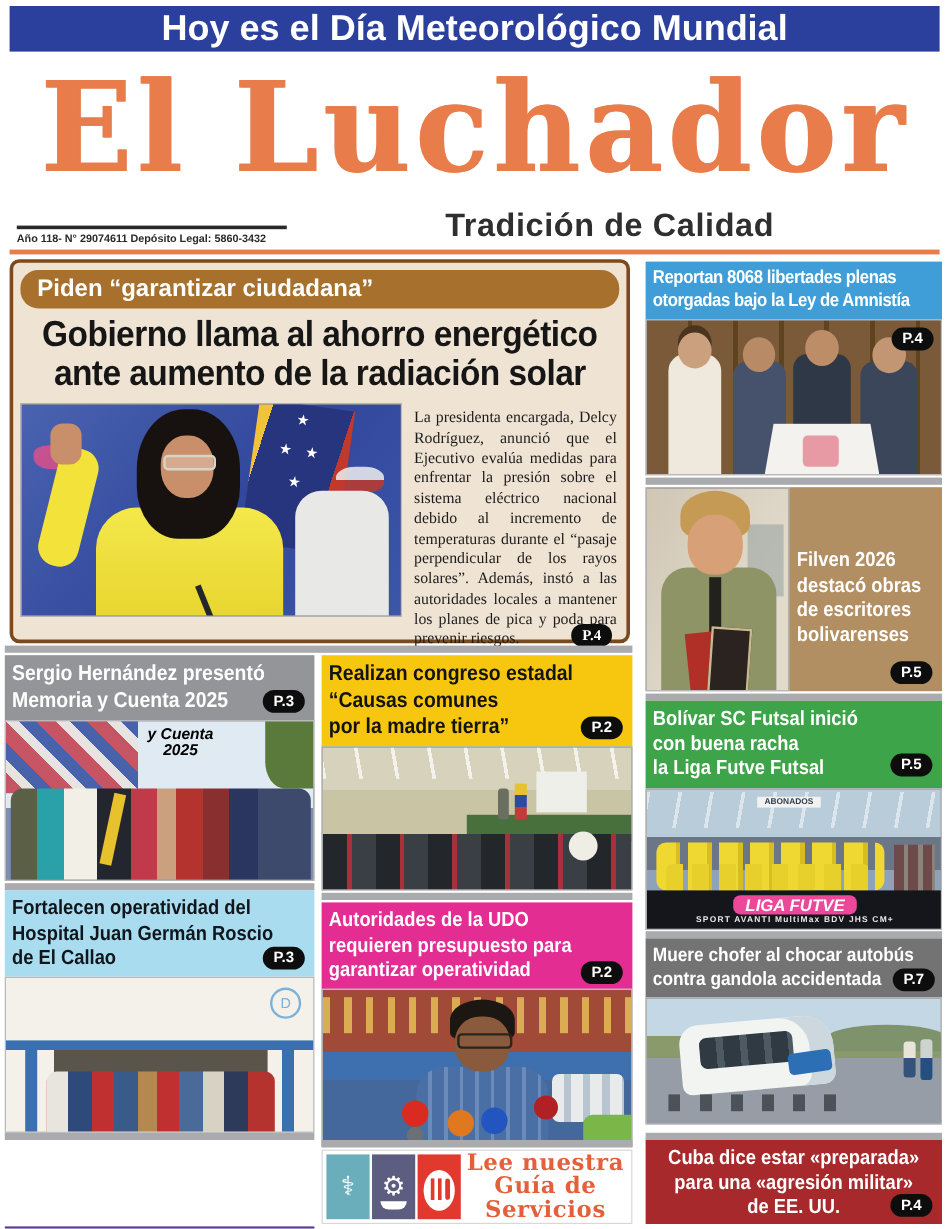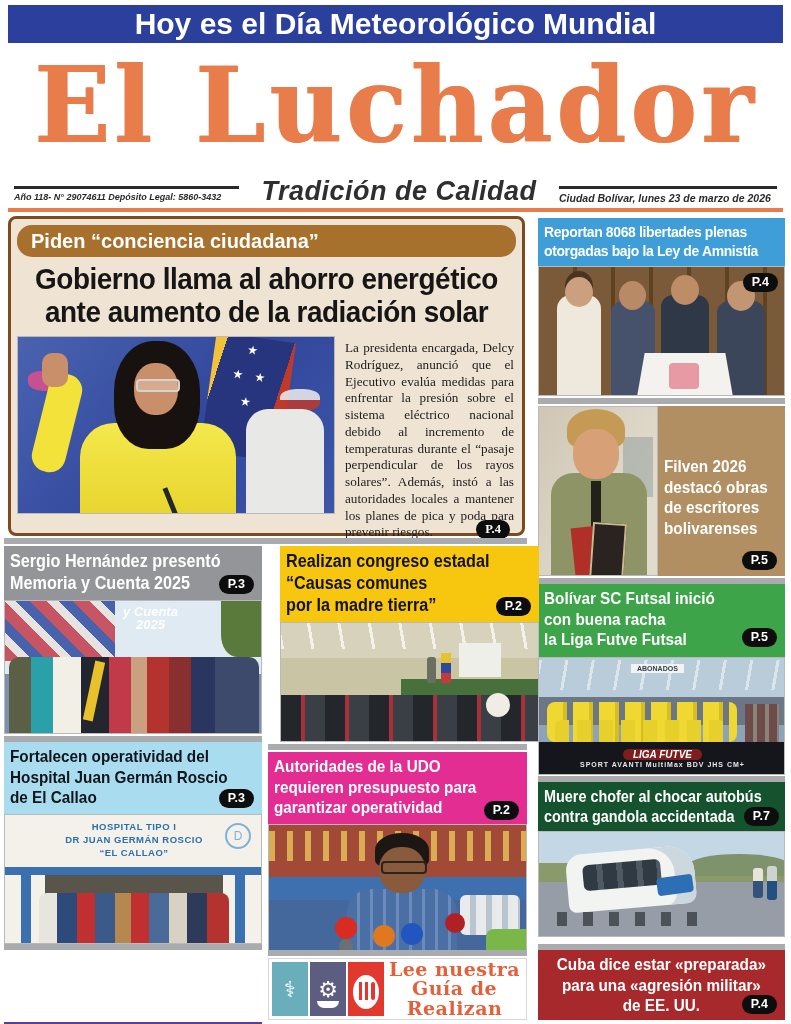--- a/index.html
+++ b/index.html
@@ -7,21 +7,21 @@
         font-family:"Liberation Sans",sans-serif;color:#111;}
   .abs{position:absolute;}
   .pre{white-space:pre-line;}
   
   .banner{left:8px;top:5px;width:775px;height:38px;background:#2b3f9d;color:#fff;
           display:flex;align-items:center;justify-content:center;font-weight:bold;font-size:30px;}
   
   .mast-title{left:0;top:40px;width:791px;height:132px;display:flex;align-items:center;justify-content:center;
         font-family:"DejaVu Serif",serif;font-weight:bold;font-size:100px;color:#e87c4b;
         letter-spacing:4px;transform:scaleY(1.04);text-shadow:1px 0 0 #e87c4b;}
-  .metarow{left:14px;top:176px;width:763px;height:28px;display:flex;align-items:flex-start;font-style:italic;}
+  .metarow{left:14px;top:176px;width:763px;height:28px;display:flex;align-items:flex-end;}
   .meta-side{border-top:3px solid #2a2a2a;padding-top:3px;font-weight:bold;color:#2a2a2a;}
   .meta-left{width:225px;font-size:9px;margin-top:10px;}
   .meta-right{width:218px;font-size:10.5px;margin-top:10px;text-align:left;}
   .tagline{flex:1;text-align:center;font-size:27px;font-weight:bold;color:#2f2f2f;letter-spacing:.5px;}
   .orangerule{left:8px;top:208px;width:775px;height:4px;background:#e87c4b;}
   
   .leadbox{left:8px;top:216px;width:517px;height:320px;background:#efe3d3;border:3px solid #7b4b1e;
            border-radius:8px;box-sizing:border-box;padding:6px;}
   .kicker{height:32px;background:#a7712d;border-radius:15px;color:#fff;font-weight:bold;font-size:20px;
           line-height:32px;padding-left:14px;}
@@ -40,21 +40,21 @@
   .badge{display:inline-block;background:#0d0d0d;color:#fff;font-weight:bold;font-size:12.5px;
          padding:2px 9px;border-radius:11px;line-height:1.2;}
   .badge-br{position:absolute;right:8px;bottom:6px;}
   .ph{position:relative;overflow:hidden;border:1px solid #b9b9b9;box-sizing:border-box;background:#888;}
   .e{position:absolute;}
   .hr{background:#a9abae;height:6px;}
   
   .bg-skyblue{background:#3f9ed8;color:#fff;}
   .bg-tan{background:#b28e63;color:#fff;}
   .bg-green{background:#3da449;color:#fff;}
-  .bg-red{background:#14532d;color:#fff;}
+  .bg-red{background:#737373;color:#fff;}
   .bg-darkred{background:#a8292b;color:#fff;text-align:center;}
   .bg-gray{background:#939598;color:#fff;}
   .bg-yellow{background:#f7c60e;color:#131313;}
   .bg-lblue{background:#aadcf0;color:#10161c;}
   .bg-magenta{background:#e42d93;color:#fff;}
   .bg-purple{background:#5b3c9e;color:#fff;}
   
   .adbox{display:flex;background:#fff;border:1px solid #d8d8d8;box-sizing:border-box;padding:3px;gap:2px;}
   .adblock{width:36px;height:100%;display:flex;align-items:center;justify-content:center;color:#fff;
            font-family:"DejaVu Sans",sans-serif;font-size:22px;}
@@ -69,26 +69,25 @@
 <div class="page">
 
   <div class="abs banner">
     <span>Hoy es el Día Meteorológico Mundial</span>
   </div>
 
   <div class="abs mast-title">El Luchador</div>
   <div class="abs metarow">
     <div class="meta-side meta-left">Año 118- N° 29074611 Depósito Legal: 5860-3432</div>
     <div class="tagline">Tradición de Calidad</div>
-    <div class="meta-side meta-right">Ciudad Bolívar, lunes 23 de marzo de 2026</div>
   </div>
   <div class="abs orangerule"></div>
 
   <section class="abs leadbox">
-    <div class="kicker">Piden “conciencia ciudadana”</div>
+    <div class="kicker">Piden “garantizar ciudadana”</div>
     <div class="lead-h pre">Gobierno llama al ahorro energético
 ante aumento de la radiación solar</div>
     <div class="leadrow">
       <div class="ph" style="width:318px;height:178px;">
         <div class="e" style="inset:0;background:linear-gradient(130deg,#4a63b0,#31479c 55%,#3d56a8);"></div>
         <div class="e" style="left:190px;top:0;width:80px;height:120px;background:linear-gradient(100deg,#f2c23a 0 12%,#27357e 12% 78%,#c0392b 78%);transform:rotate(8deg);color:#fff;font-size:12px;letter-spacing:4px;text-align:center;line-height:26px;">★<br>★ ★<br>★</div>
         <div class="e" style="left:10px;top:34px;width:34px;height:20px;background:#e64f8a;border-radius:40% 60% 50% 50%;opacity:.8;"></div>
         <div class="e" style="right:14px;top:52px;width:40px;height:22px;background:linear-gradient(#eee 50%,#c0392b 50%);border-radius:40%;opacity:.85;"></div>
         <div class="e" style="left:228px;top:72px;width:78px;height:106px;background:#e8e8e6;border-radius:22px 22px 0 0;"></div>
         <div class="e" style="left:22px;top:36px;width:34px;height:100px;background:#f2e23a;border-radius:16px;transform:rotate(14deg);"></div>
@@ -159,21 +158,21 @@
       <span class="badge badge-br" style="bottom:10px;">P.5</span>
     </div>
     <div class="ph" style="width:247px;height:118px;">
       <div class="e" style="inset:0;background:linear-gradient(#b8cdd9 0 34%,#6b7687 34% 58%,#8fa3b8 58%);"></div>
       <div class="e" style="left:0;top:2px;width:247px;height:30px;background:repeating-linear-gradient(100deg,rgba(255,255,255,.5) 0 3px,transparent 3px 26px);"></div>
       <div class="e" style="left:92px;top:6px;background:#f2f2f2;color:#33404d;font-size:7px;font-weight:bold;padding:1px 6px;">ABONADOS</div>
       <div class="e" style="left:8px;top:44px;width:190px;height:40px;background:repeating-linear-gradient(90deg,#f0d832 0 16px,#d8bd20 16px 20px,transparent 20px 26px);border-radius:8px;"></div>
       <div class="e" style="left:16px;top:62px;width:170px;height:26px;background:repeating-linear-gradient(90deg,#e8d02c 0 14px,transparent 14px 22px);border-radius:6px;"></div>
       <div class="e" style="left:206px;top:46px;width:34px;height:40px;background:repeating-linear-gradient(90deg,#6e4a4a 0 8px,#8a8378 8px 12px);"></div>
       <div class="e" style="left:0;bottom:0;width:247px;height:32px;background:#14161c;display:flex;flex-direction:column;align-items:center;justify-content:center;gap:1px;">
-        <span style="background:#7f1d1d;color:#fff;font-size:10px;font-weight:bold;font-style:italic;padding:0 10px;border-radius:6px;">LIGA FUTVE</span>
+        <span style="background:#ec4899;color:#fff;font-size:14px;font-weight:bold;font-style:italic;padding:0 10px;border-radius:6px;">LIGA FUTVE</span>
         <span style="color:#e8e8e8;font-size:7px;font-weight:bold;letter-spacing:1px;">SPORT  AVANTI  MultiMax  BDV  JHS  CM+</span>
       </div>
     </div>
   </section>
 
   <div class="abs hr" style="left:538px;top:776px;width:247px;"></div>
 
   <section class="abs" style="left:538px;top:782px;width:247px;">
     <div class="story-head bg-red">
       <span class="t fs16">Muere chofer al chocar autobús
@@ -206,57 +205,54 @@
   <section class="abs" style="left:4px;top:546px;width:258px;">
     <div class="story-head bg-gray">
       <span class="t fs18">Sergio Hernández presentó
 Memoria y Cuenta 2025</span>
       <span class="badge badge-br">P.3</span>
     </div>
     <div class="ph" style="width:258px;height:134px;">
       <div class="e" style="inset:0;background:linear-gradient(#dfeaf2 0 55%,#7d8fae 55%);"></div>
       <div class="e" style="left:0;top:0;width:110px;height:60px;background:repeating-linear-gradient(45deg,#c23a4a 0 12px,#e8e2dd 12px 20px,#2d4a9e 20px 30px);opacity:.85;"></div>
       <div class="e" style="right:0;top:0;width:40px;height:56px;background:#5a7a3c;border-radius:0 0 0 40%;"></div>
-      <div class="e pre" style="left:118px;top:4px;color:#ffffff;font-size:13px;font-weight:bold;font-style:italic;text-align:center;line-height:1;">y Cuenta
+      <div class="e pre" style="left:118px;top:4px;color:#000000;font-size:13px;font-weight:bold;font-style:italic;text-align:center;line-height:1;">y Cuenta
 2025</div>
       <div class="e" style="left:4px;top:56px;width:250px;height:78px;background:repeating-linear-gradient(90deg,#5a5f46 0 22px,#2aa0a8 22px 44px,#f2efe6 44px 72px,#23262e 72px 100px,#c03a4a 100px 122px,#caa07e 122px 138px,#b5332f 138px 160px,#8a2f2f 160px 182px,#2a3560 182px 206px,#3d4a6b 206px 250px);border-radius:10px 10px 0 0;"></div>
       <div class="e" style="left:84px;top:60px;width:10px;height:60px;background:#e8c22c;transform:rotate(12deg);"></div>
     </div>
   </section>
 
   <div class="abs hr" style="left:4px;top:736px;width:258px;"></div>
 
   <section class="abs" style="left:4px;top:742px;width:258px;">
     <div class="story-head bg-lblue">
       <span class="t">Fortalecen operatividad del
 Hospital Juan Germán Roscio
 de El Callao</span>
       <span class="badge badge-br">P.3</span>
     </div>
     <div class="ph" style="width:258px;height:130px;background:#f3f1ea;">
-      <div class="e pre signtext" style="left:20px;top:6px;width:218px;">HOSPITAL TIPO I
-DR JUAN GERMÁN ROSCIO
-“EL CALLAO”</div>
       <div class="e" style="right:10px;top:8px;width:22px;height:22px;border:2px solid #7db2d8;border-radius:50%;color:#7db2d8;font-size:12px;text-align:center;line-height:22px;">D</div>
       <div class="e" style="left:0;top:52px;width:258px;height:8px;background:#3a6fb0;"></div>
       <div class="e" style="left:16px;top:60px;width:10px;height:70px;background:#3a6fb0;"></div>
       <div class="e" style="right:16px;top:60px;width:10px;height:70px;background:#3a6fb0;"></div>
       <div class="e" style="left:40px;top:60px;width:178px;height:42px;background:#5a554a;"></div>
       <div class="e" style="left:34px;top:78px;width:190px;height:52px;background:repeating-linear-gradient(90deg,#e8e5de 0 18px,#2d4a7a 18px 38px,#c03030 38px 56px,#3a5a8a 56px 76px,#b5884f 76px 92px,#c03030 92px 110px,#4a6a9a 110px 130px,#d8d2c4 130px 148px,#2d3a5a 148px 168px,#b5332f 168px 190px);border-radius:8px 8px 0 0;"></div>
     </div>
   </section>
 
   <div class="abs hr" style="left:4px;top:944px;width:258px;"></div>
 
   <section class="abs story-head bg-purple" style="left:4px;top:952px;width:258px;height:68px;">
     
     
   </section>
 
-  <section class="abs" style="left:280px;top:546px;width:259px;text-decoration:underline;">
+  <section class="abs" style="left:268px;top:546px;width:259px;text-decoration:underline;">
     <div class="story-head bg-yellow">
       <span class="t fs18">Realizan congreso estadal
 “Causas comunes
 por la madre tierra”</span>
       <span class="badge badge-br">P.2</span>
     </div>
     <div class="ph" style="width:259px;height:120px;">
       <div class="e" style="inset:0;background:linear-gradient(#d6d2bc 0 30%,#c9c4a4 30% 62%,#8a8a80 62%);"></div>
       <div class="e" style="left:0;top:0;width:259px;height:26px;background:repeating-linear-gradient(80deg,rgba(255,255,255,.7) 0 3px,transparent 3px 30px);"></div>
       <div class="e" style="left:120px;top:56px;width:139px;height:22px;background:#47703d;"></div>
@@ -299,16 +295,16 @@
     <div class="adblock" style="background:#6aaebc;">⚕</div>
     <div class="adblock" style="background:#5d5d82;position:relative;">⚙<span class="e" style="left:7px;bottom:8px;width:22px;height:7px;background:#fff;border-radius:0 0 10px 10px;"></span></div>
     <div class="adblock" style="background:#e2392f;position:relative;">
       <span class="e" style="left:5px;top:13px;width:26px;height:34px;background:#fff;border-radius:50%;"></span>
       <span class="e" style="left:11px;top:20px;width:3px;height:18px;background:#e2392f;"></span>
       <span class="e" style="left:17px;top:20px;width:3px;height:18px;background:#e2392f;"></span>
       <span class="e" style="left:23px;top:20px;width:4px;height:18px;background:#e2392f;border-radius:3px;"></span>
     </div>
     <div class="adtext pre">Lee nuestra
 Guía de
-Realizan</div>
+Servicios</div>
   </section>
 
 </div>
 
 </body></html>

